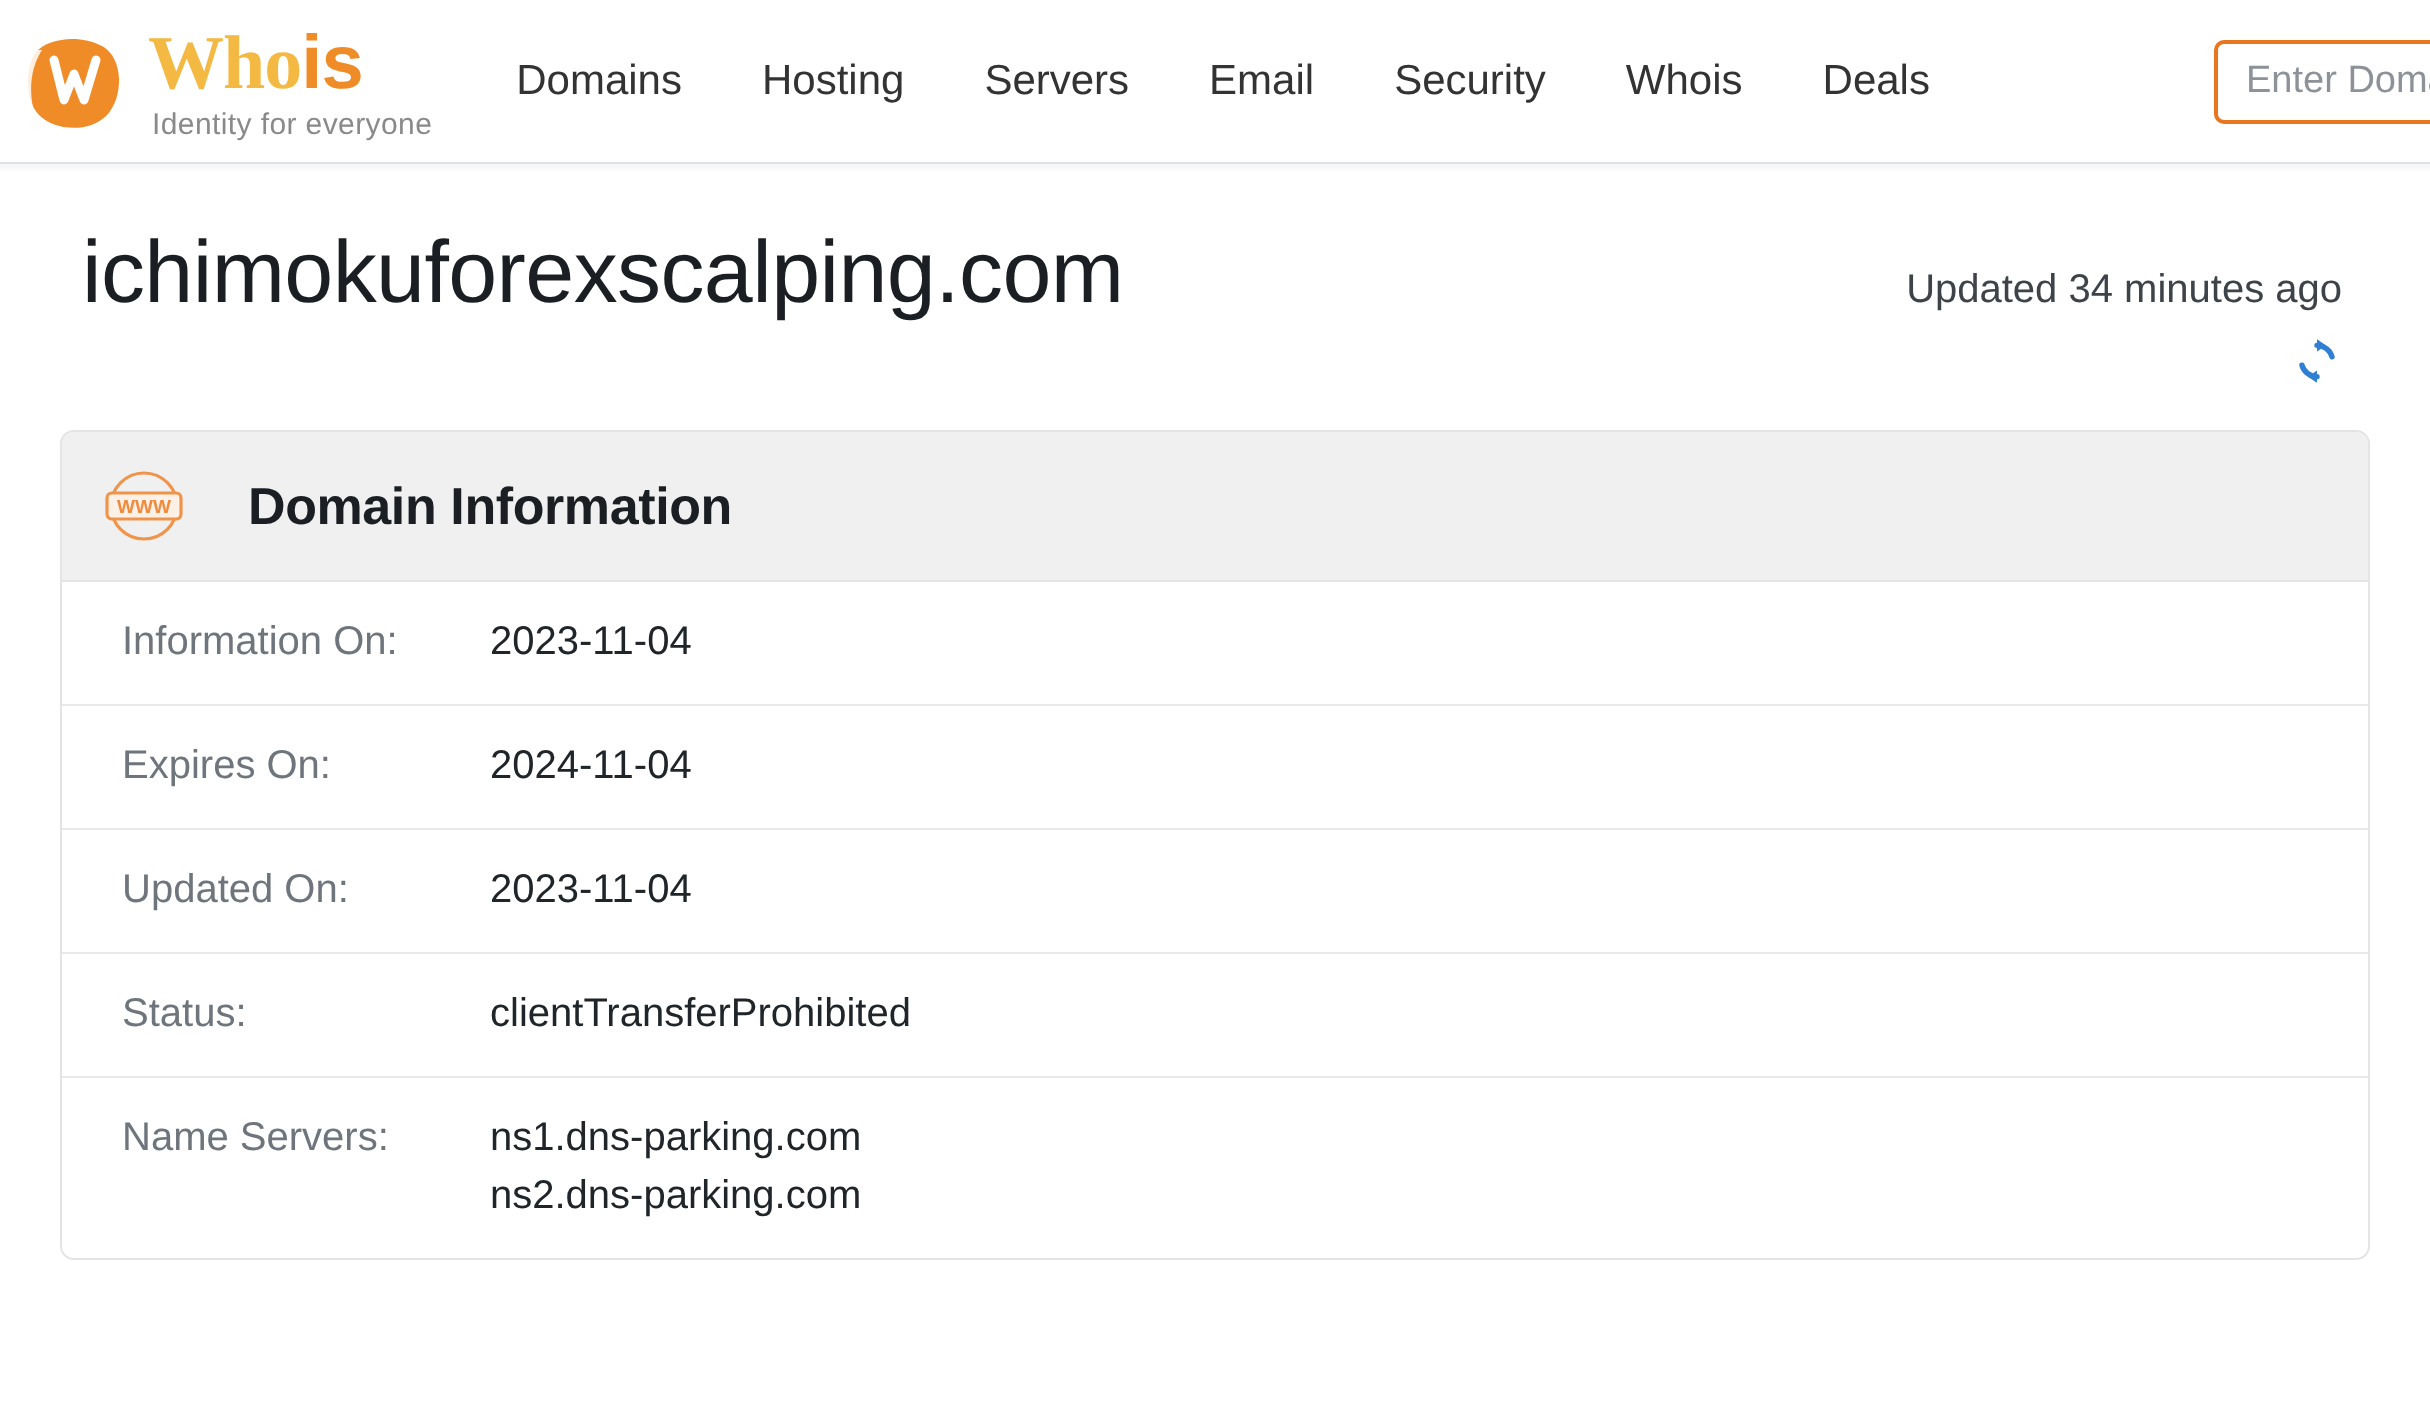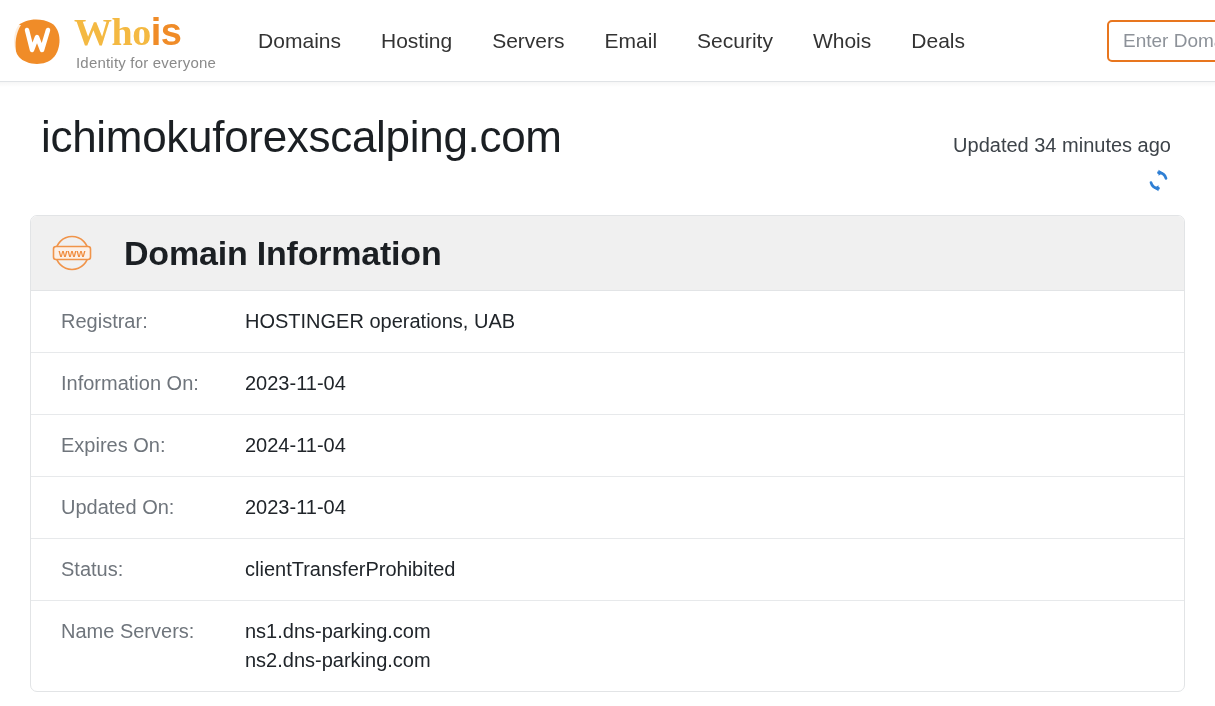--- a/index.html
+++ b/index.html
@@ -131,21 +131,21 @@
   .card-header {
     display: flex;
     align-items: center;
     gap: 31px;
     background: #f0f0f0;
     border-bottom: 1px solid #e2e4e6;
     padding: 16px 18px 16px 20px;
   }
   .www-icon { width: 42px; height: 42px; flex: 0 0 auto; }
   .card-title {
-    font-size: 34px;
+    font-size: 26px;
     font-weight: bold;
     color: #1b1f23;
     letter-spacing: -0.2px;
   }
 
   .info-table { width: 100%; border-collapse: collapse; }
   .info-table tr + tr td { border-top: 1px solid #e7e9eb; }
   .info-table td {
     padding: 16px 0 16px 0;
     font-size: 20px;
@@ -238,24 +238,20 @@
           <rect x="2.5" y="14.5" width="37" height="13" rx="2.5" fill="#fdf0e6" stroke="#f0944a" stroke-width="1.6"></rect>
           <text x="21" y="24.6" text-anchor="middle" font-family="'Liberation Sans', sans-serif" font-size="9.5" font-weight="bold" fill="#ef8b3c">WWW</text>
         </svg>
       </span>
       <span class="card-title">Domain Information</span>
     </div>
 
     <table class="info-table">
       <tbody>
         <tr>
-          <td class="label">Registrar:</td>
-          <td class="value">HOSTINGER operations, UAB</td>
-        </tr>
-        <tr>
           <td class="label">Information On:</td>
           <td class="value">2023-11-04</td>
         </tr>
         <tr>
           <td class="label">Expires On:</td>
           <td class="value">2024-11-04</td>
         </tr>
         <tr>
           <td class="label">Updated On:</td>
           <td class="value">2023-11-04</td>

